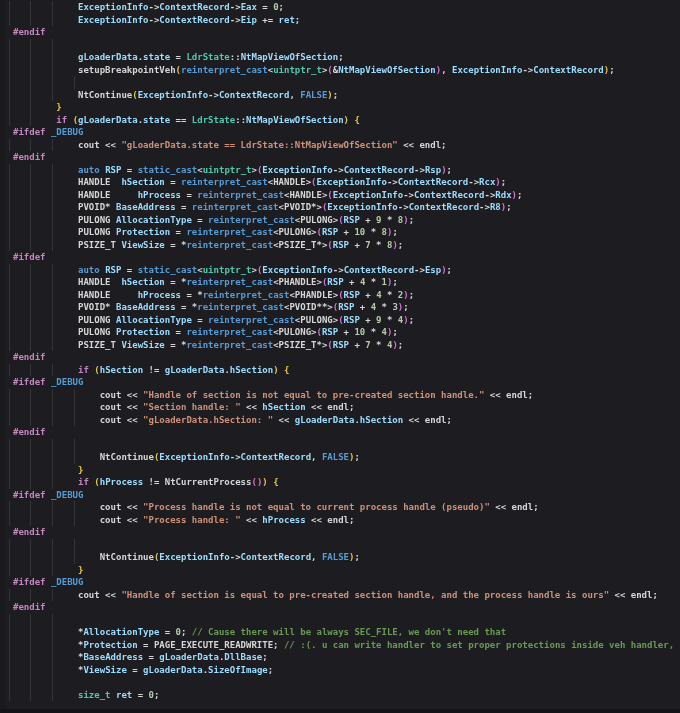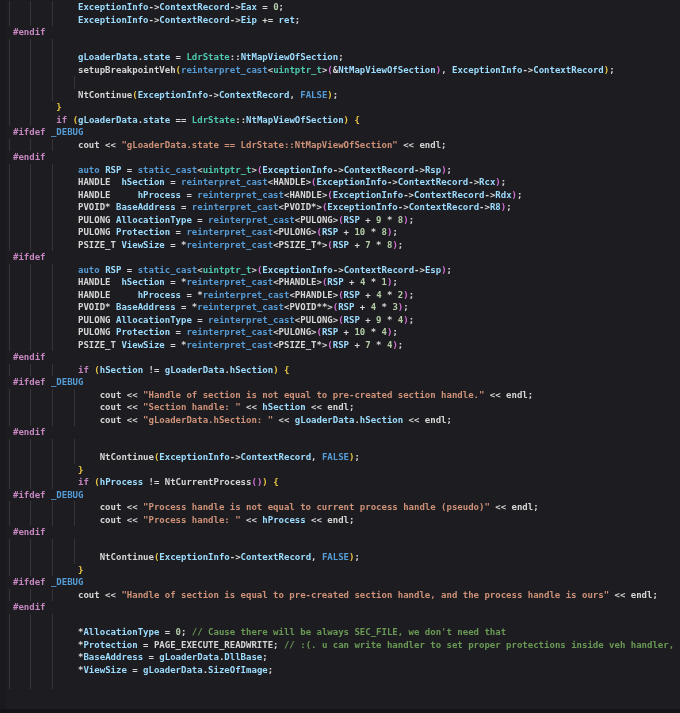--- a/index.html
+++ b/index.html
@@ -80,15 +80,16 @@
       <div class="line"><span class="guide" style="left: 8.5px;"></span><span class="guide" style="left: 30.172px;"></span><span class="guide" style="left: 51.844px;"></span><span class="tk d">            </span><span class="tk p1">}</span></div>
       <div class="line"><span class="tk k">#ifdef</span><span class="tk d"> </span><span class="tk b">_DEBUG</span></div>
       <div class="line"><span class="guide" style="left: 8.5px;"></span><span class="guide" style="left: 30.172px;"></span><span class="guide" style="left: 51.844px;"></span><span class="tk d">            </span><span class="tk d">cout &lt;&lt; </span><span class="tk s">"Handle of section is equal to pre-created section handle, and the process handle is ours"</span><span class="tk d"> &lt;&lt; endl;</span></div>
       <div class="line"><span class="tk k">#endif</span></div>
       <div class="line"><span class="guide" style="left: 8.5px;"></span><span class="guide" style="left: 30.172px;"></span><span class="guide" style="left: 51.844px;"></span></div>
       <div class="line"><span class="guide" style="left: 8.5px;"></span><span class="guide" style="left: 30.172px;"></span><span class="guide" style="left: 51.844px;"></span><span class="tk d">            </span><span class="tk d">*</span><span class="tk v">AllocationType</span><span class="tk d"> = </span><span class="tk n">0</span><span class="tk d">; </span><span class="tk c">// Cause there will be always SEC_FILE, we don't need that</span></div>
       <div class="line"><span class="guide" style="left: 8.5px;"></span><span class="guide" style="left: 30.172px;"></span><span class="guide" style="left: 51.844px;"></span><span class="tk d">            </span><span class="tk d">*</span><span class="tk v">Protection</span><span class="tk d"> = PAGE_EXECUTE_READWRITE; </span><span class="tk c">// :(. u can write handler to set proper protections inside veh handler, but</span></div>
       <div class="line"><span class="guide" style="left: 8.5px;"></span><span class="guide" style="left: 30.172px;"></span><span class="guide" style="left: 51.844px;"></span><span class="tk d">            </span><span class="tk d">*</span><span class="tk v">BaseAddress</span><span class="tk d"> = </span><span class="tk v">gLoaderData</span><span class="tk d">.</span><span class="tk v">DllBase</span><span class="tk d">;</span></div>
       <div class="line"><span class="guide" style="left: 8.5px;"></span><span class="guide" style="left: 30.172px;"></span><span class="guide" style="left: 51.844px;"></span><span class="tk d">            </span><span class="tk d">*</span><span class="tk v">ViewSize</span><span class="tk d"> = </span><span class="tk v">gLoaderData</span><span class="tk d">.</span><span class="tk v">SizeOfImage</span><span class="tk d">;</span></div>
       <div class="line"><span class="guide" style="left: 8.5px;"></span><span class="guide" style="left: 30.172px;"></span><span class="guide" style="left: 51.844px;"></span></div>
+      <div class="line"><span class="guide" style="left: 8.5px;"></span><span class="guide" style="left: 30.172px;"></span><span class="guide" style="left: 51.844px;"></span><span class="tk d">            </span><span class="tk t">size_t</span><span class="tk d"> </span><span class="tk v">ret</span><span class="tk d"> = </span><span class="tk n">0</span><span class="tk d">;</span></div>
     </div>
   <div class="bottom-strip"></div>
 </div>
 
 </body></html>

